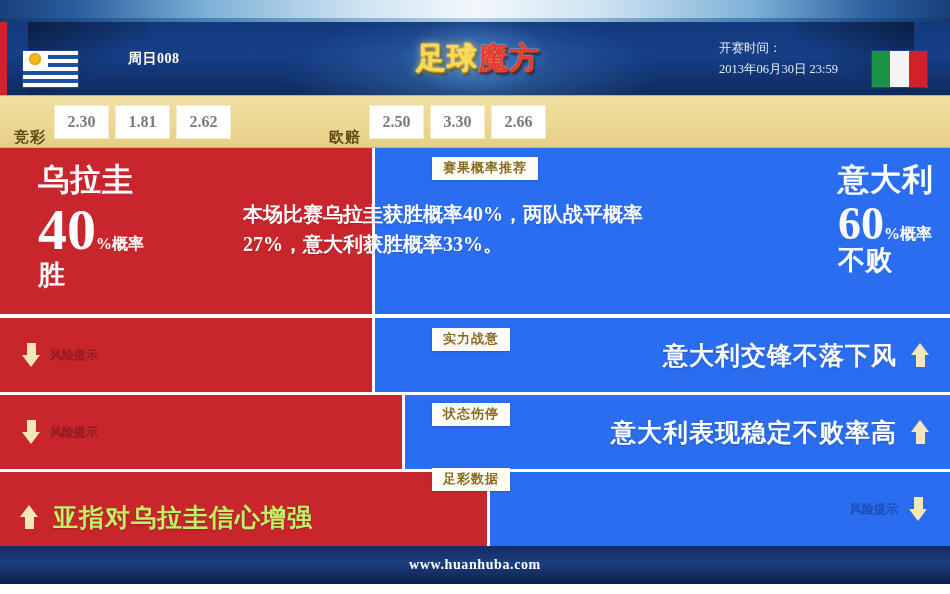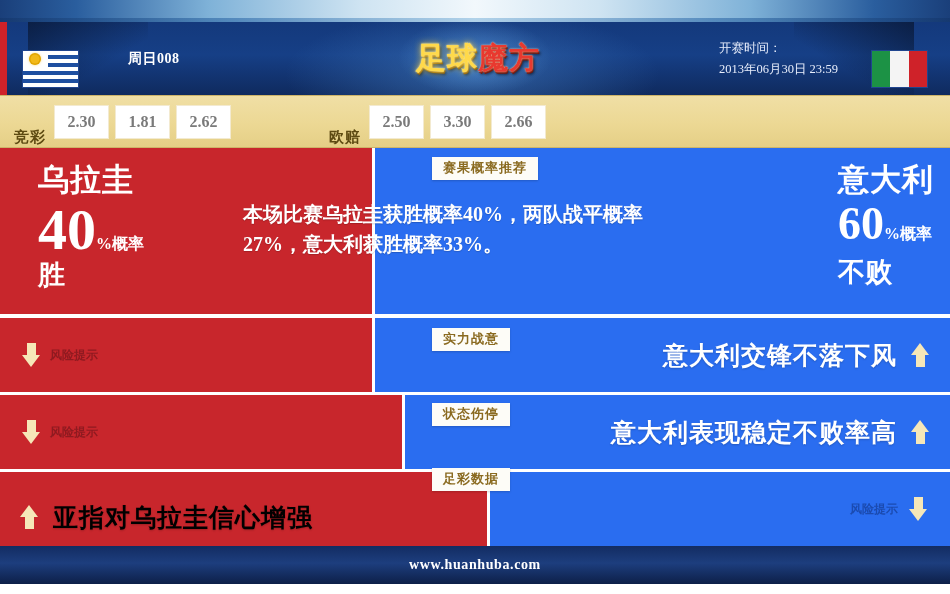--- a/index.html
+++ b/index.html
@@ -130,21 +130,21 @@
   .team-left .pc{ font-size:58px; font-weight:bold; display:inline-block; margin-top:6px; }
   .team-left .sfx{ font-size:16px; font-weight:bold; }
   .team-left .res{ font-size:27px; font-weight:bold; display:block; margin-top:3px; }
 
   .team-right{
     position:absolute; right:16px; top:16px; color:#fff; text-align:left; line-height:1.0;
   }
   .team-right .nm{ font-size:31px; font-weight:bold; letter-spacing:1px; }
   .team-right .pc{ font-size:46px; font-weight:bold; display:inline-block; margin-top:6px; }
   .team-right .sfx{ font-size:16px; font-weight:bold; }
-  .team-right .res{ font-size:27px; font-weight:bold; display:block; margin-top:12px; }
+  .team-right .res{ font-size:27px; font-weight:bold; display:block; margin-top:0; }
 
   .summary{
     position:absolute; left:243px; top:52px; width:435px;
     color:#ffffff; font-size:20px; font-weight:bold; line-height:1.48;
     text-shadow:0 1px 1px rgba(0,0,0,.18);
   }
 
   .tag{
     position:absolute; background:#fdfcf7; color:#8a6a20;
     font-size:13px; font-weight:bold; letter-spacing:1px;
@@ -188,21 +188,21 @@
 
   .head-right{
     position:absolute; right:20px; top:0; height:74px;
     display:flex; align-items:center; gap:14px;
     color:#ffffff; font-size:25px; font-weight:bold; letter-spacing:1px;
     text-shadow:0 1px 2px rgba(0,0,0,.2);
   }
   .head-left{
     position:absolute; left:20px; top:0; height:90px;
     display:flex; align-items:center; gap:14px;
-    color:#000000; font-size:25px; font-weight:bold; letter-spacing:1px;
+    color:#bef264; font-size:25px; font-weight:bold; letter-spacing:1px;
     text-shadow:0 1px 2px rgba(0,0,0,.2);
   }
   .tag-r1{ left:432px; top:328px; }
   .tag-r2{ left:432px; top:403px; }
   .tag-r3{ left:432px; top:468px; }
 
   
   .footer{
     position:absolute; left:0; top:546px; width:950px; height:38px;
     background: linear-gradient(to bottom,#132c62 0%, #1d3e7e 45%, #0d1f48 100%);

